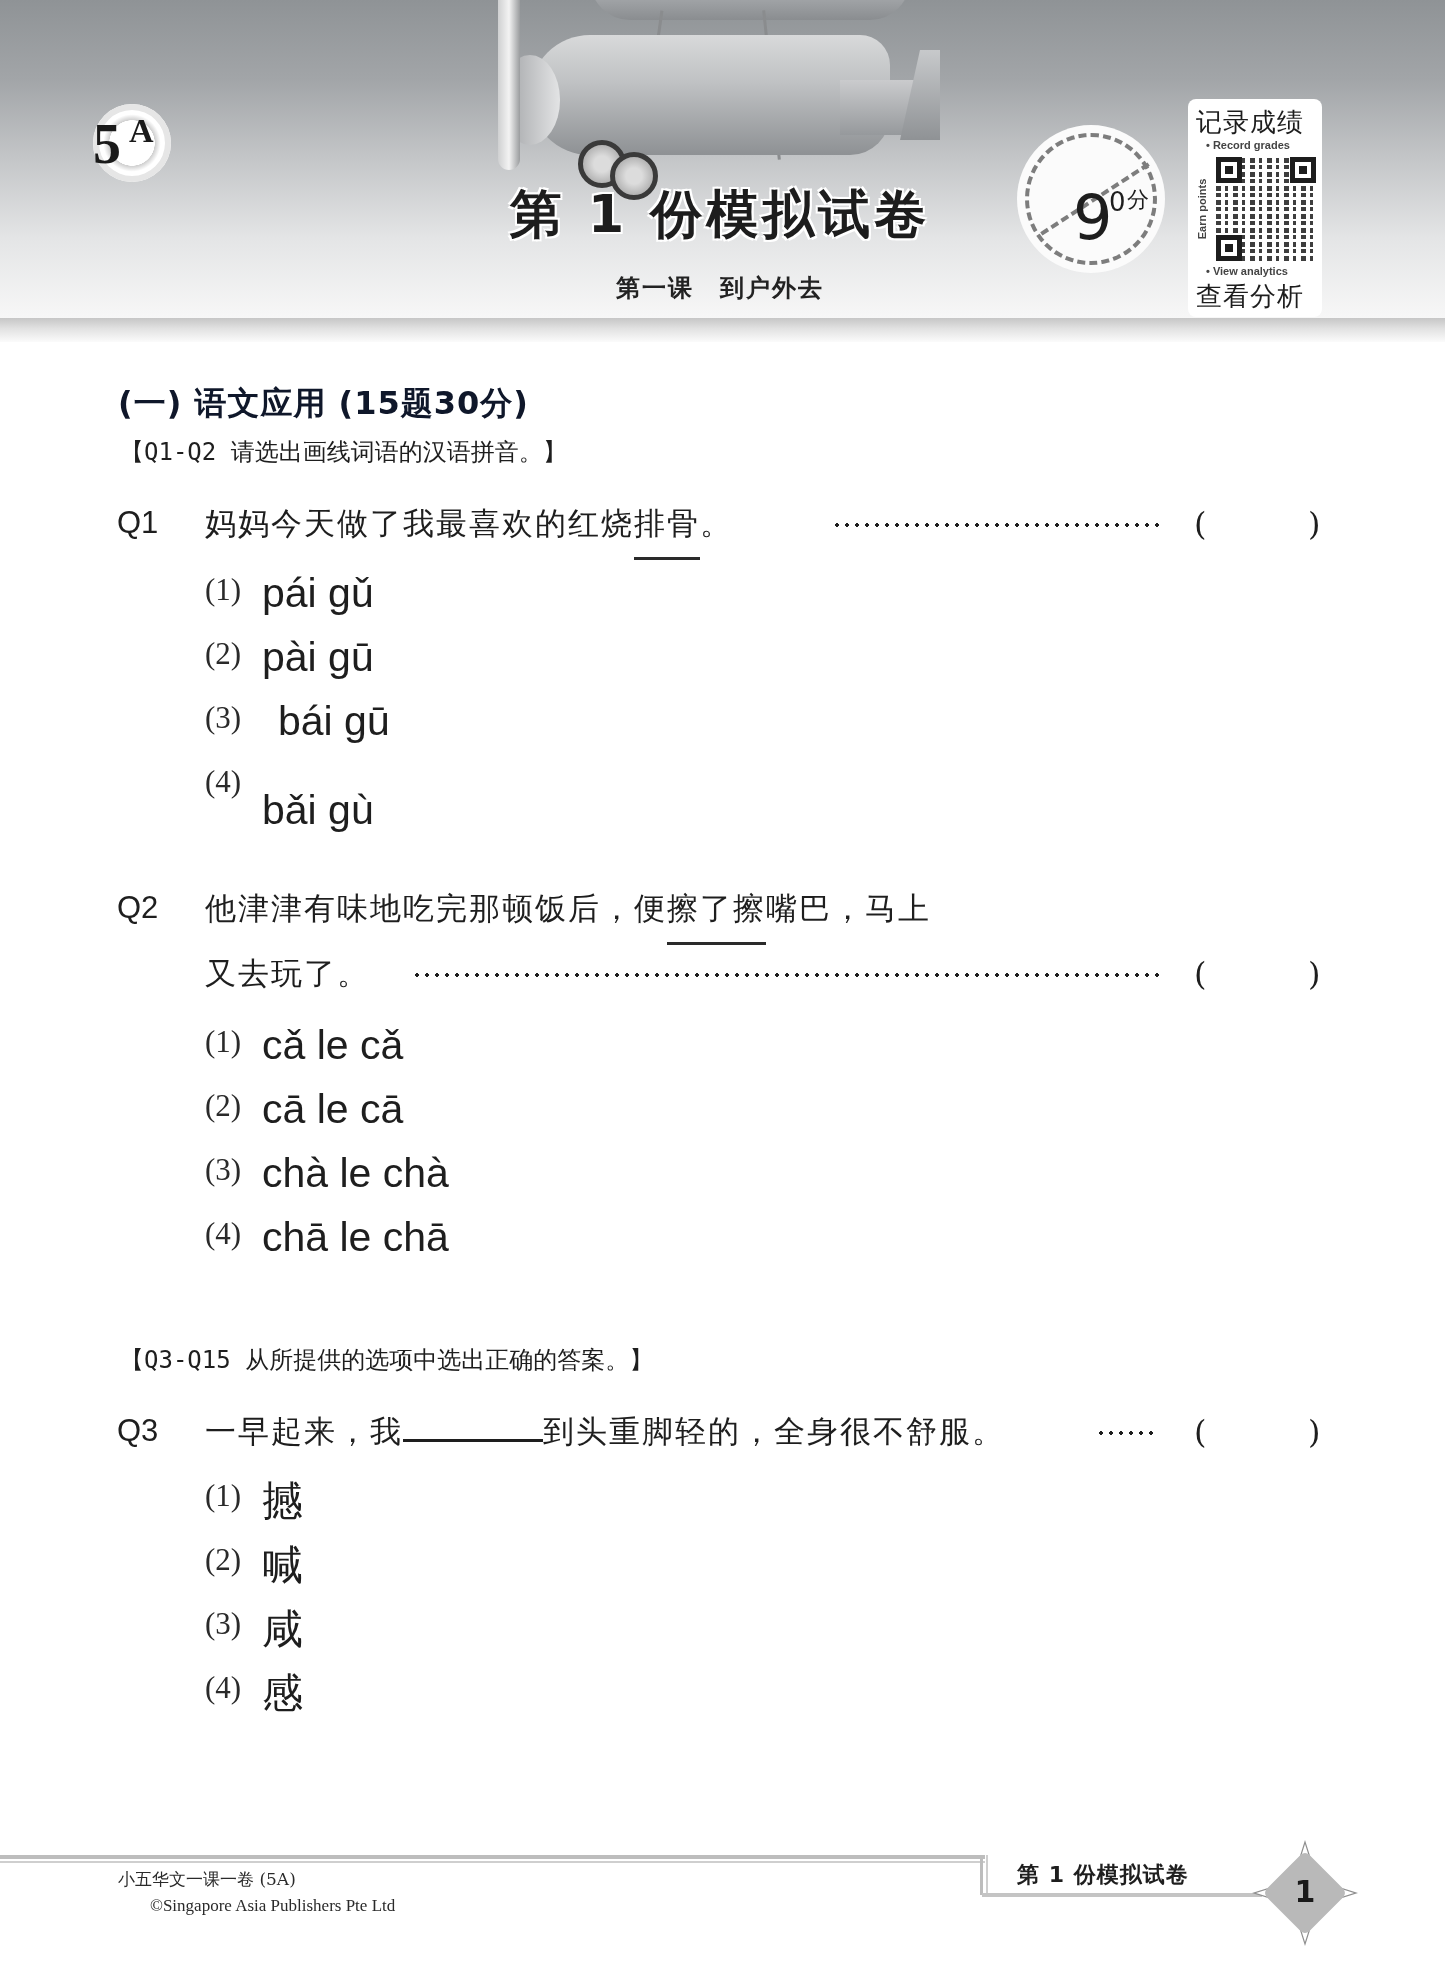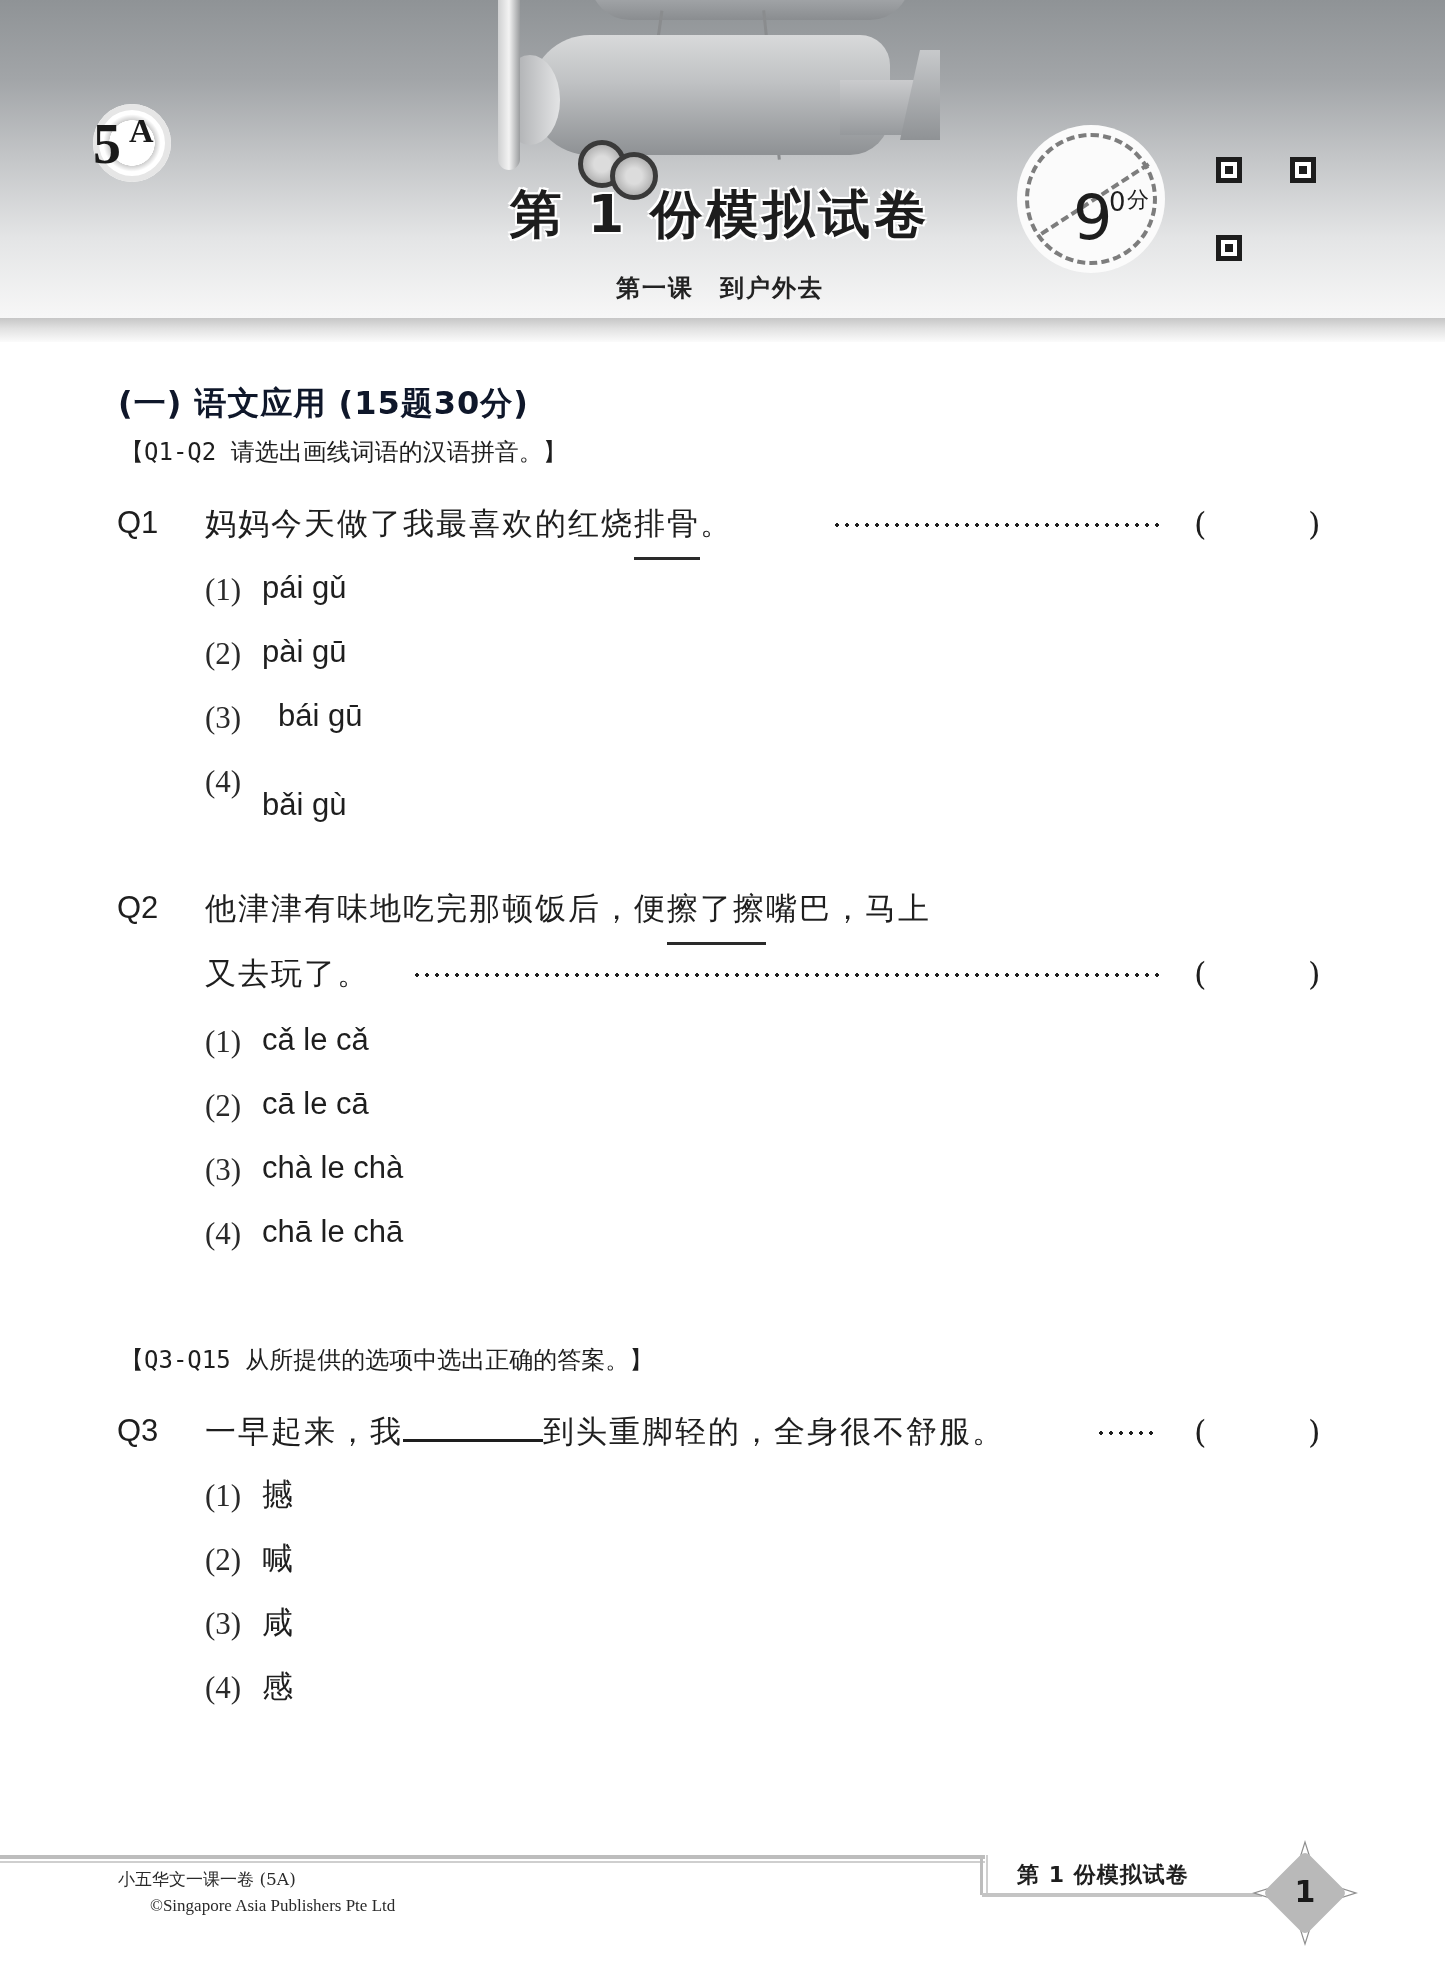--- a/index.html
+++ b/index.html
@@ -173,21 +173,21 @@
     background-image: radial-gradient(circle, #1e1e1e 1.6px, transparent 2px);
     background-size: 10px 4px; background-repeat: repeat-x;
   }
   .paren {
     position: absolute; font-family: "DejaVu Serif", serif; font-size: 32px; color: #1e1e1e;
   }
   .opt-num {
     position: absolute; left: 205px; font-family: "Liberation Serif", serif; font-size: 31px; color: #2a2a2a;
   }
   .opt-text {
-    position: absolute; left: 262px; font-family: "Liberation Sans", sans-serif; font-size: 31px; color: #1e1e1e;
+    position: absolute; left: 262px; font-family: "Liberation Sans", sans-serif; font-size: 41px; color: #1e1e1e;
   }
   .opt-text.cjk { font-family: "DejaVu Serif", serif; }
 
   
   .footer-line1 { position: absolute; left: 0; top: 1855px; width: 985px; height: 4px; background: #bdbdbd; }
   .footer-line2 { position: absolute; left: 0; top: 1861px; width: 985px; height: 2px; background: #cfcfcf; }
   .footer-step {
     position: absolute; left: 980px; top: 1855px; width: 8px; height: 40px;
     border-left: 3px solid #bdbdbd; border-right: 2px solid #cfcfcf;
   }
@@ -250,20 +250,28 @@
   <div class="sub-title">第一课　到户外去</div>
 
   <div class="score-stamp">
     <div class="ring"></div>
     <div class="slash"></div>
     <span class="big">9</span>
     <span class="zero">0</span>
     <span class="unit">分</span>
   </div>
 
+  <div class="qr-card">
+    <span class="top">记录成绩</span>
+    <span class="en1">• Record grades</span>
+    <span class="side">Earn points</span>
+    <div class="qr-code"></div>
+    <span class="en2" style="left:18px; top:166px;">• View analytics</span>
+    <span class="bottom">查看分析</span>
+  </div>
   <div class="qr-finder" style="left:1216px; top:157px;"></div>
   <div class="qr-finder" style="left:1290px; top:157px;"></div>
   <div class="qr-finder" style="left:1216px; top:235px;"></div>
 </div>
 <div class="banner-shadow"></div>
 
 <div class="section-title">(一) 语文应用 (15题30分)</div>
 <div class="instruction">【Q1-Q2 请选出画线词语的汉语拼音。】</div>
 
 <div>

